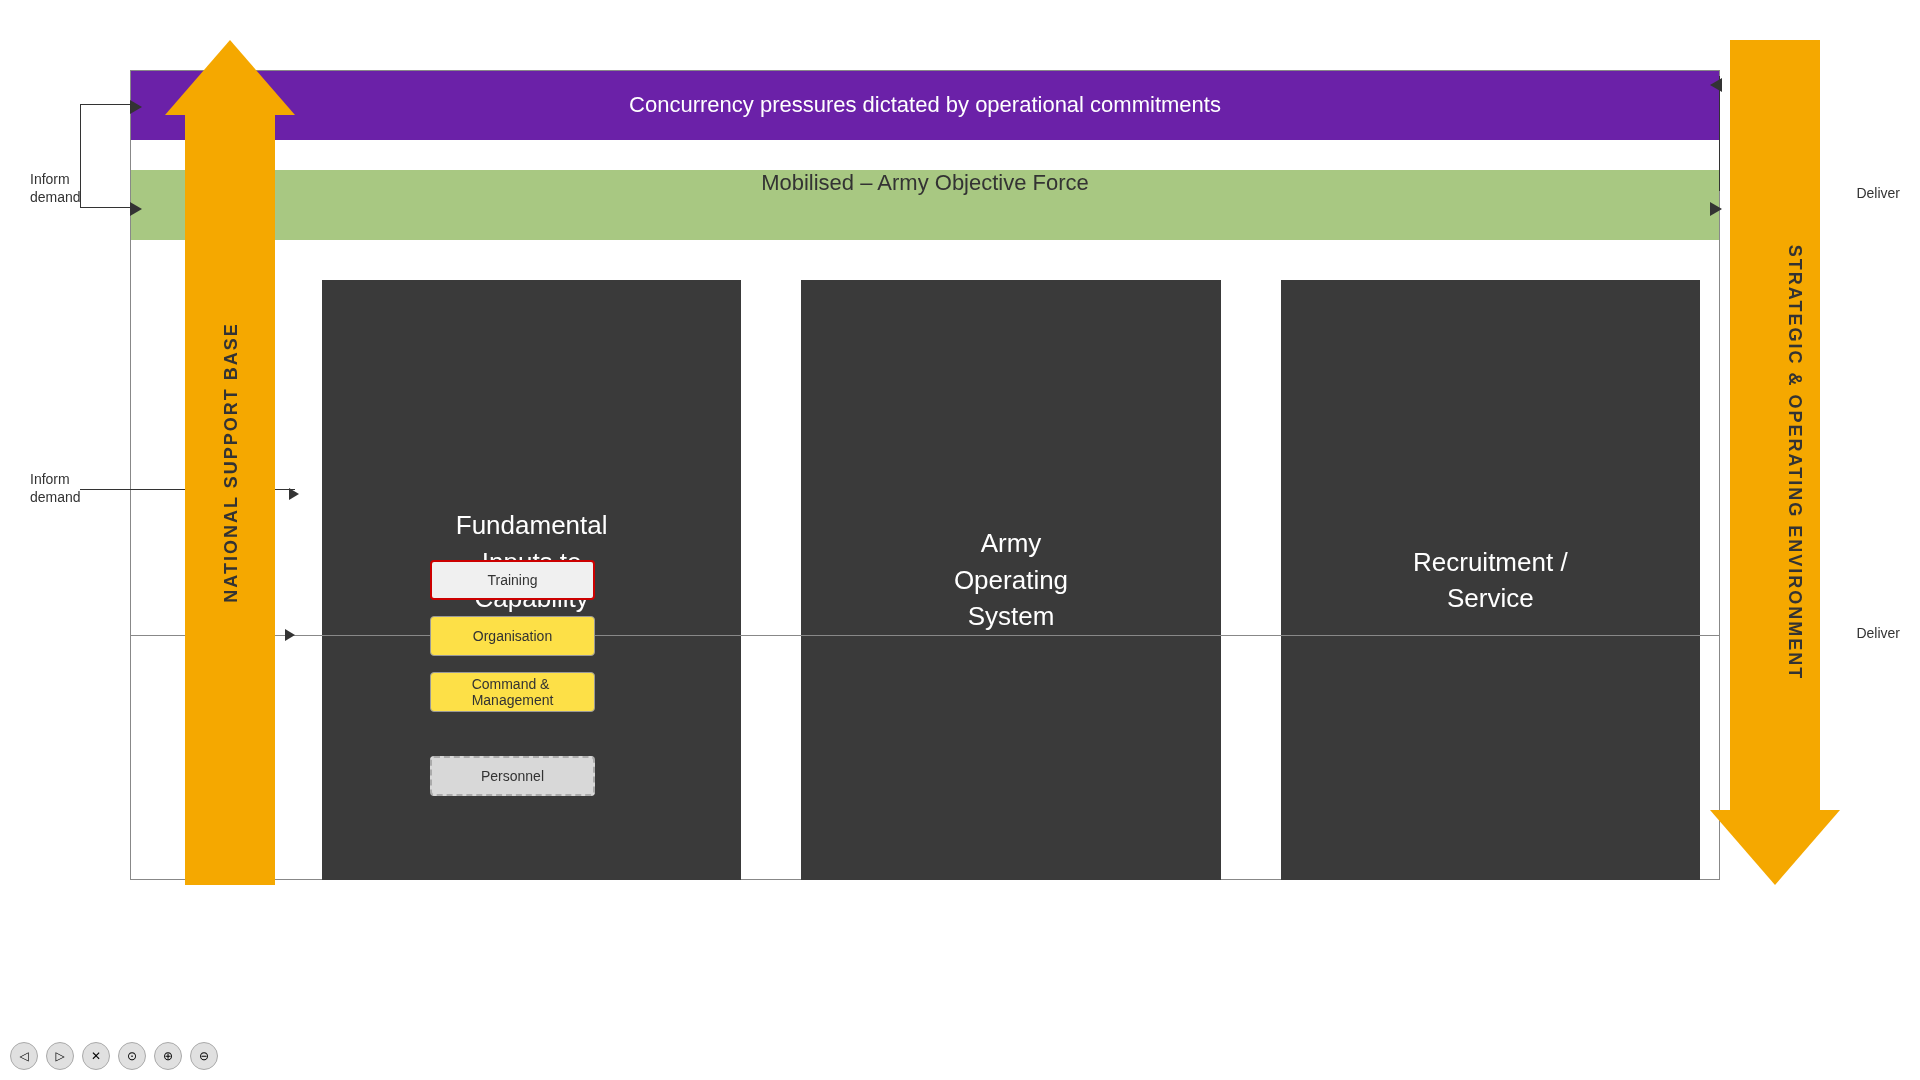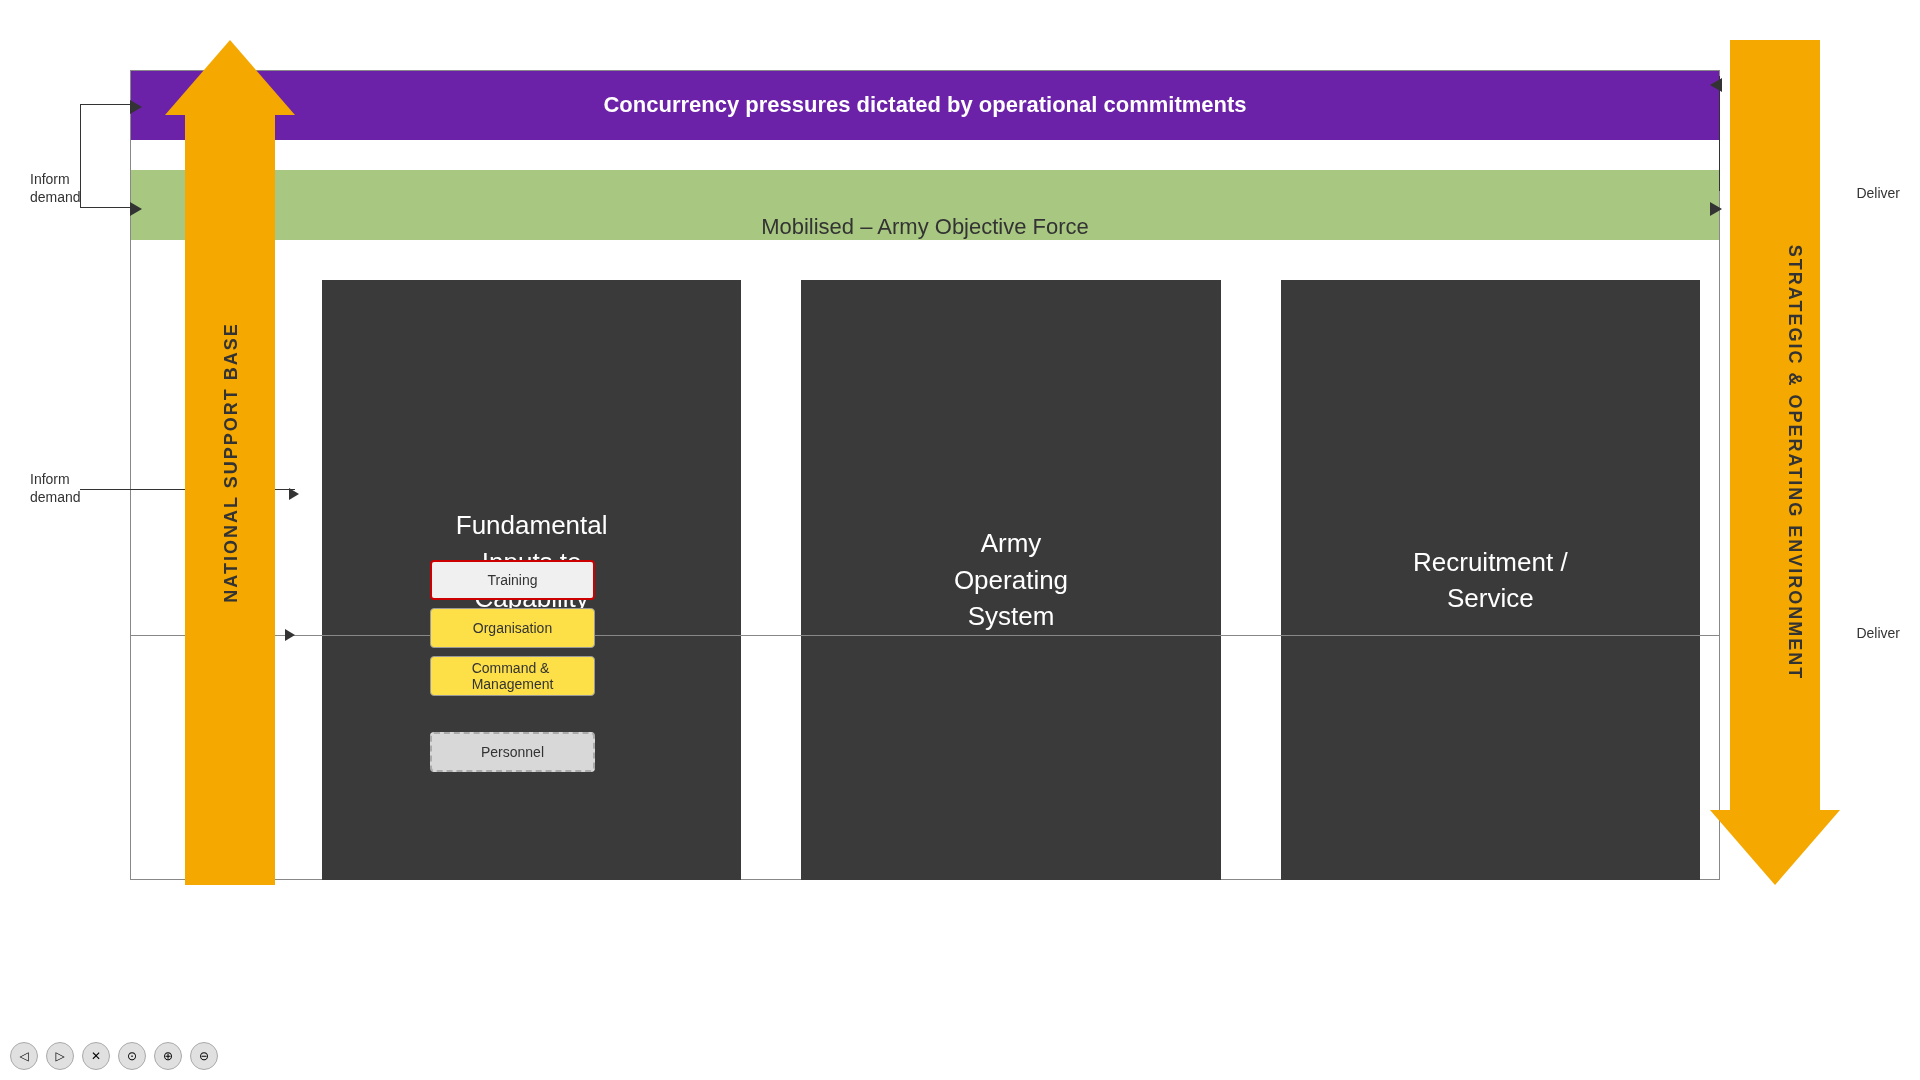--- a/index.html
+++ b/index.html
@@ -27,33 +27,33 @@
       height: 70px;
       background: #6b21a8;
       display: flex;
       align-items: center;
       justify-content: center;
     }
 
     .purple-banner-text {
       color: white;
       font-size: 22px;
-      font-weight: bold;
+      font-weight: normal;
     }
 
     
     .green-banner {
       position: absolute;
       top: 170px;
       left: 130px;
       right: 200px;
       height: 70px;
       background: #a8c882;
       display: flex;
-      align-items: flex-end;
+      align-items: flex-start;
       justify-content: center;
     }
 
     .green-banner-text {
       color: #333;
       font-size: 22px;
       font-weight: normal;
     }
 
     
@@ -90,21 +90,21 @@
       line-height: 1.4;
     }
 
     
     .popup-container {
       position: absolute;
       top: 560px;
       left: 430px;
       display: flex;
       flex-direction: column;
-      gap: 8px;
+      gap: 16px;
       z-index: 10;
     }
 
     .popup-box {
       width: 165px;
       height: 40px;
       background: #fde047;
       border: 1.5px solid #999;
       border-radius: 4px;
       display: flex;

